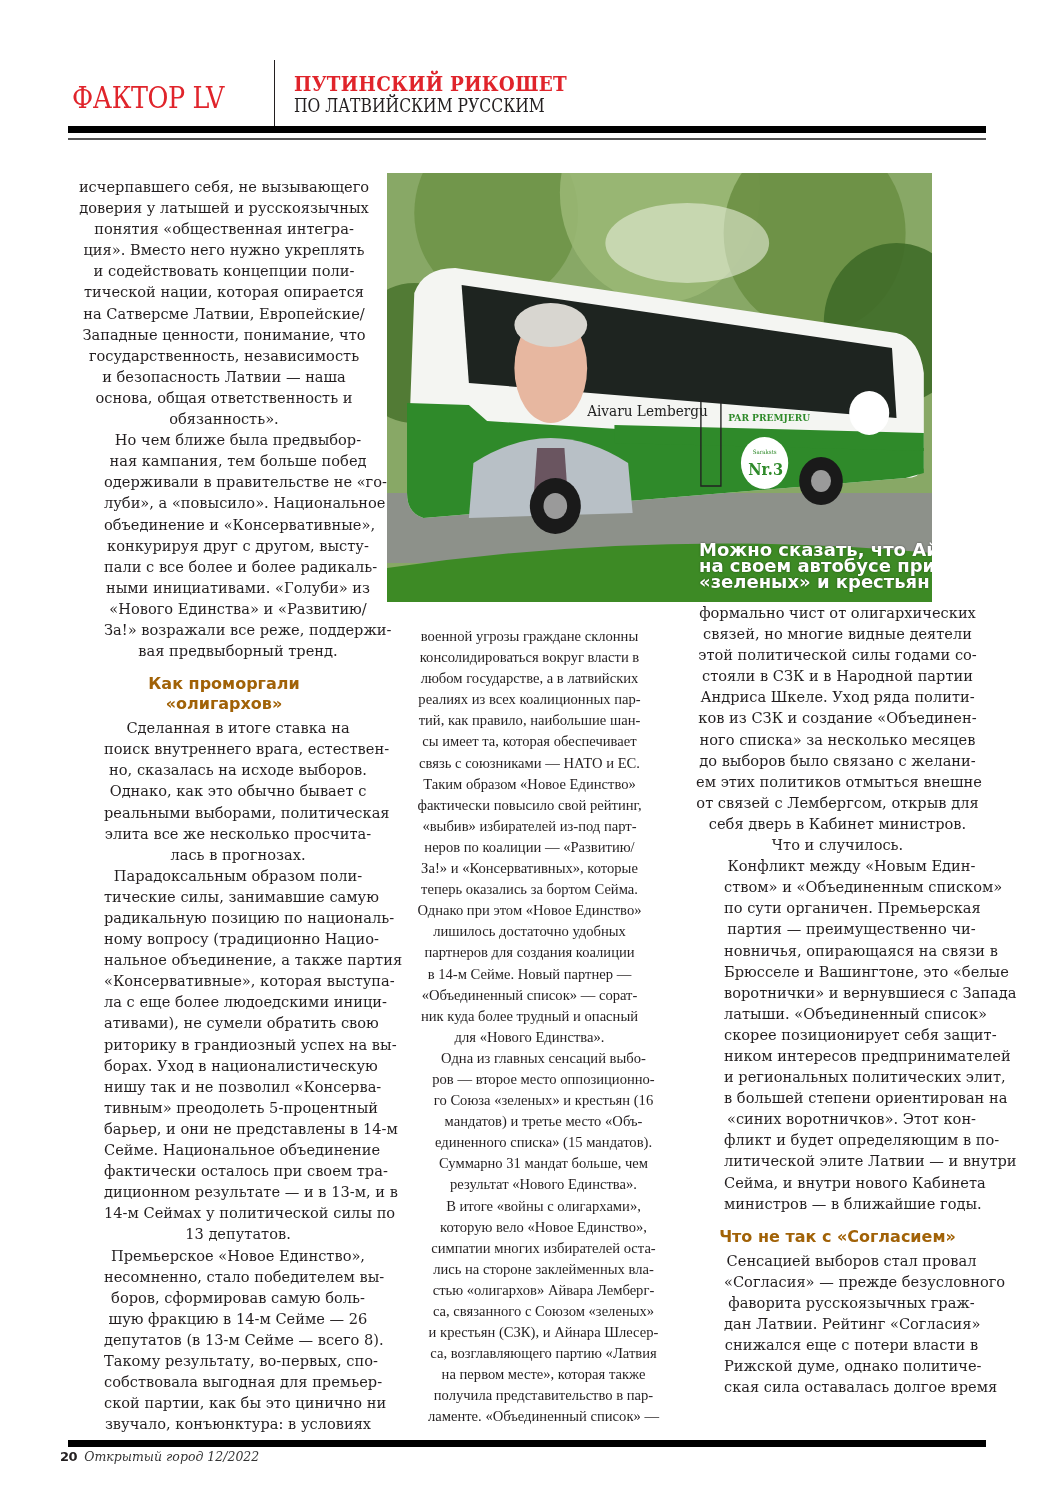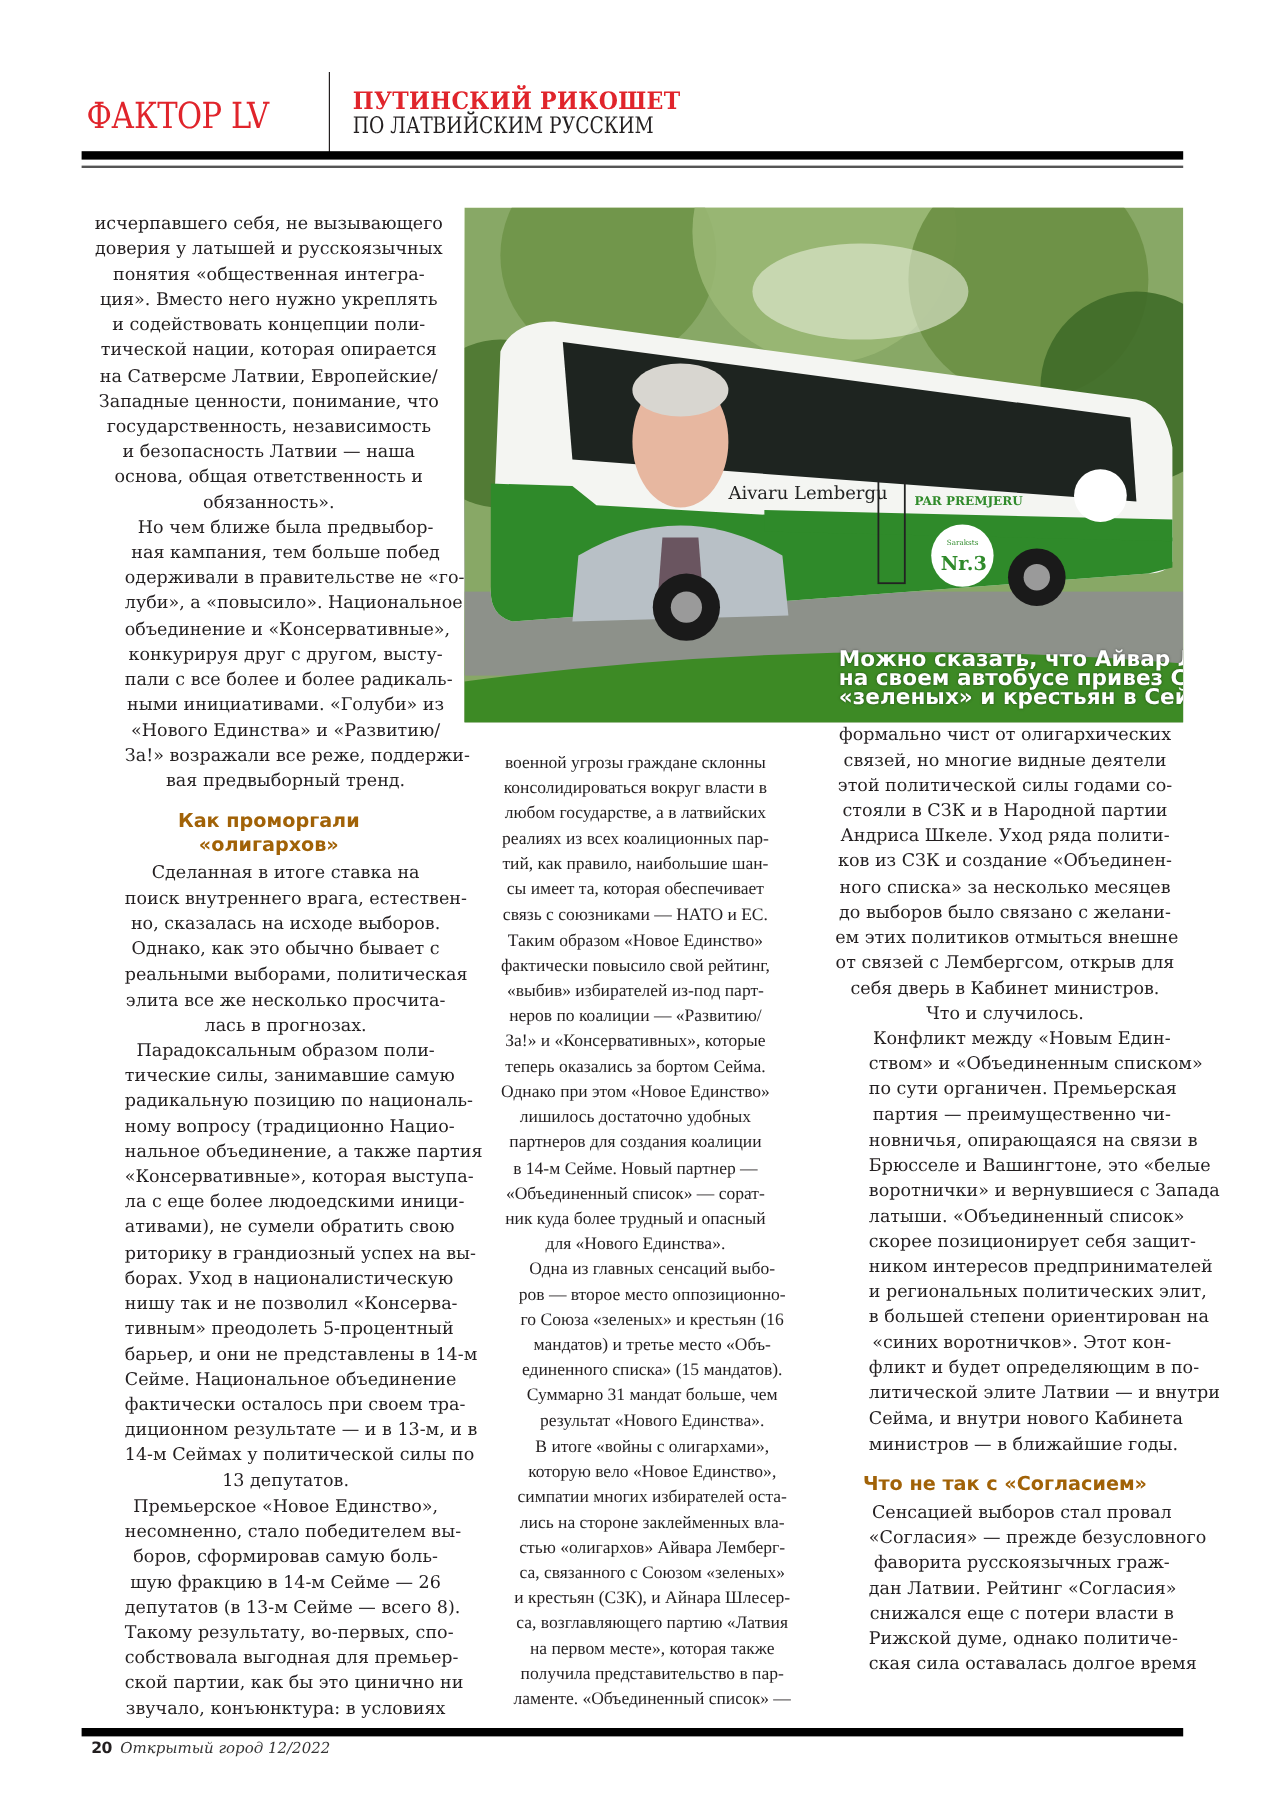--- a/index.html
+++ b/index.html
@@ -33,32 +33,32 @@
   .col1 { left: 76px; top: 176px; width: 296px; }
   .col2 { left: 388px; top: 626px; width: 283px; font-family: Liberation Serif, serif; }
   .col3 { left: 696px; top: 602px; width: 283px; }
   .line { display: block; white-space: nowrap; }
   .subhead {
     font-family: "DejaVu Sans", sans-serif; font-weight: bold; font-size: 16px;
     line-height: 20px; margin: 13px 0 3px 0; color: #a16207;
   }
 
   .photo {
-    position: absolute; left: 387px; top: 173px; width: 599px; height: 429px; overflow: hidden;
+    position: absolute; left: 387px; top: 173px; width: 545px; height: 429px; overflow: hidden;
     background: linear-gradient(180deg, #cfe0b8 0%, #7ea25a 30%, #476d2e 55%, #8d9488 72%, #5d8a33 85%, #3d7a26 100%);
   }
   .photo svg { position: absolute; left: 0; top: 0; width: 100%; height: 100%; }
   .caption {
     position: absolute; left: 312px; top: 369px; width: 280px; font-family: "DejaVu Sans", sans-serif;
     font-weight: bold; font-size: 18px; line-height: 16px; color: #ffffff;
     text-shadow: 0 0 2px rgba(0,0,0,0.5);
   }
 
   .footer-rule { position: absolute; left: 68px; top: 1440px; width: 918px; height: 7px; background: #000; }
-  .footer { position: absolute; left: 76px; top: 1449px; font-size: 13px; white-space: nowrap; text-align: right; }
+  .footer { position: absolute; left: 60px; top: 1449px; font-size: 13px; white-space: nowrap; text-align: right; }
   .page-num { font-family: "DejaVu Sans", sans-serif; font-weight: bold; font-size: 13px; letter-spacing: -0.5px; }
   .magazine { font-family: "DejaVu Serif", serif; font-style: italic; font-size: 12.5px; margin-left: 3px; color: #333; }
 </style>
 </head>
 <body>
 
 <div class="header">
   <div class="rubric">ФАКТОР LV</div>
   <div class="vrule"></div>
   <div class="title1">ПУТИНСКИЙ РИКОШЕТ</div>

